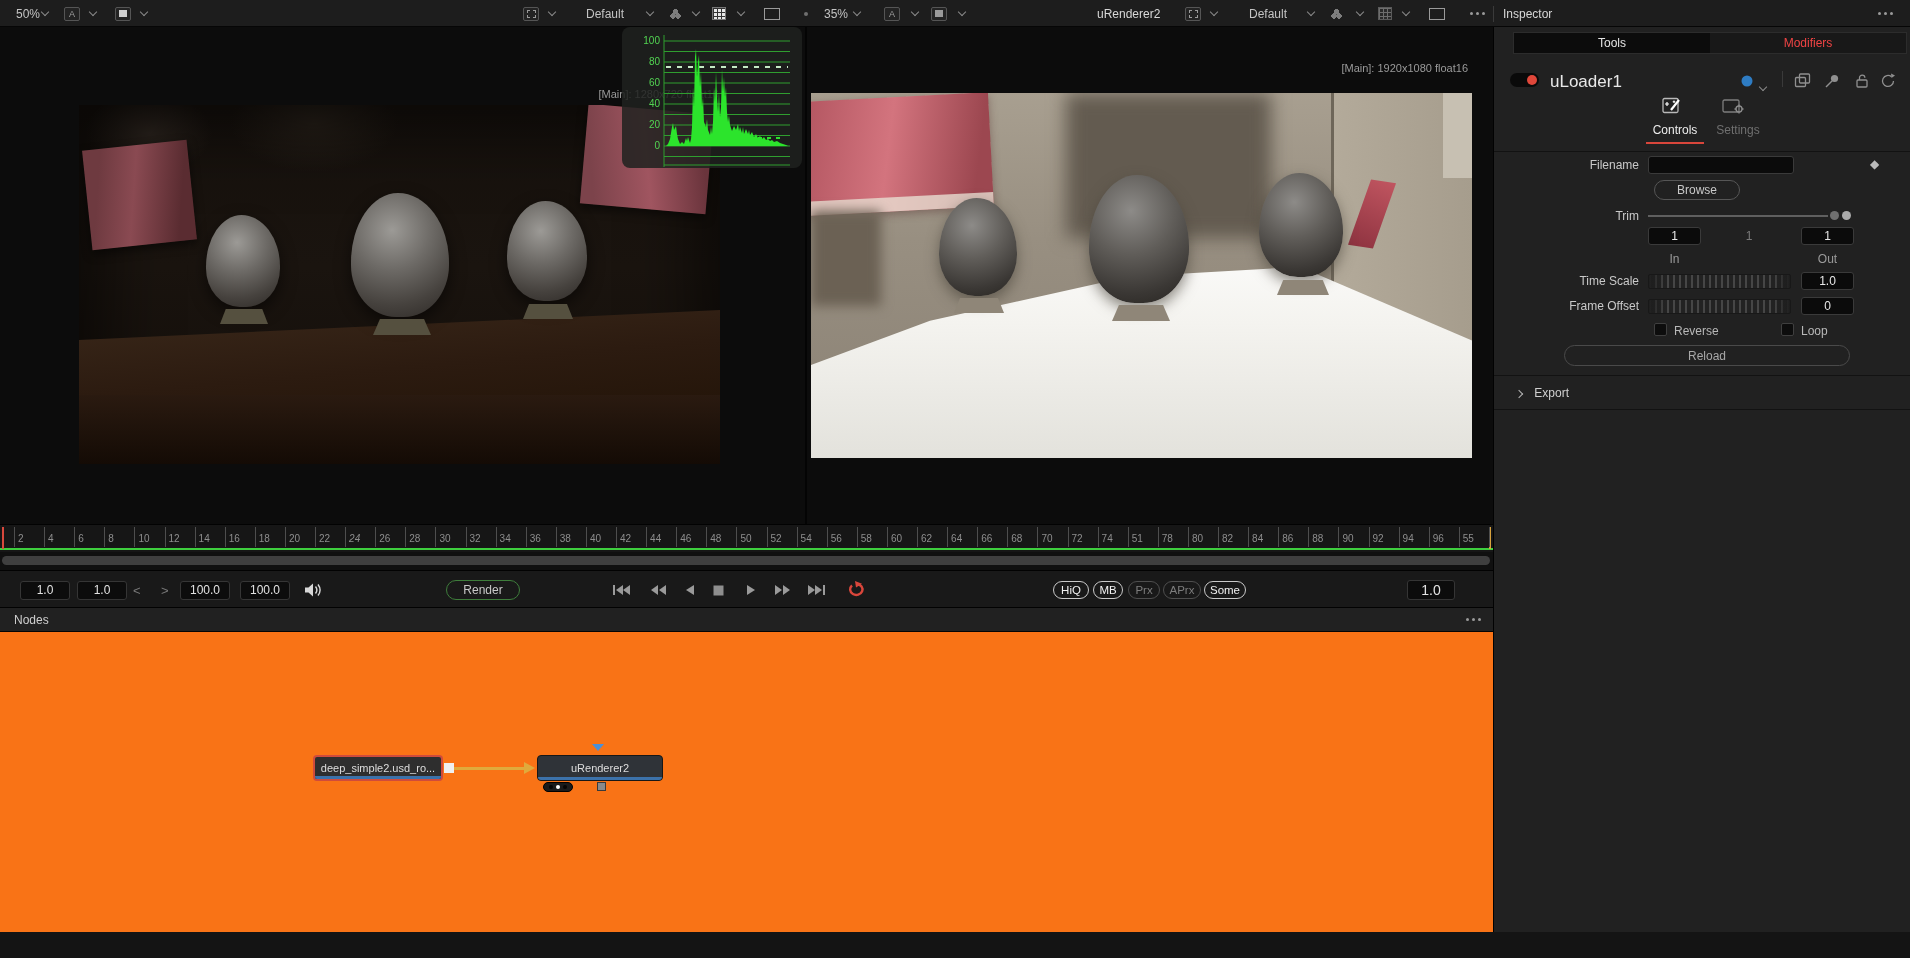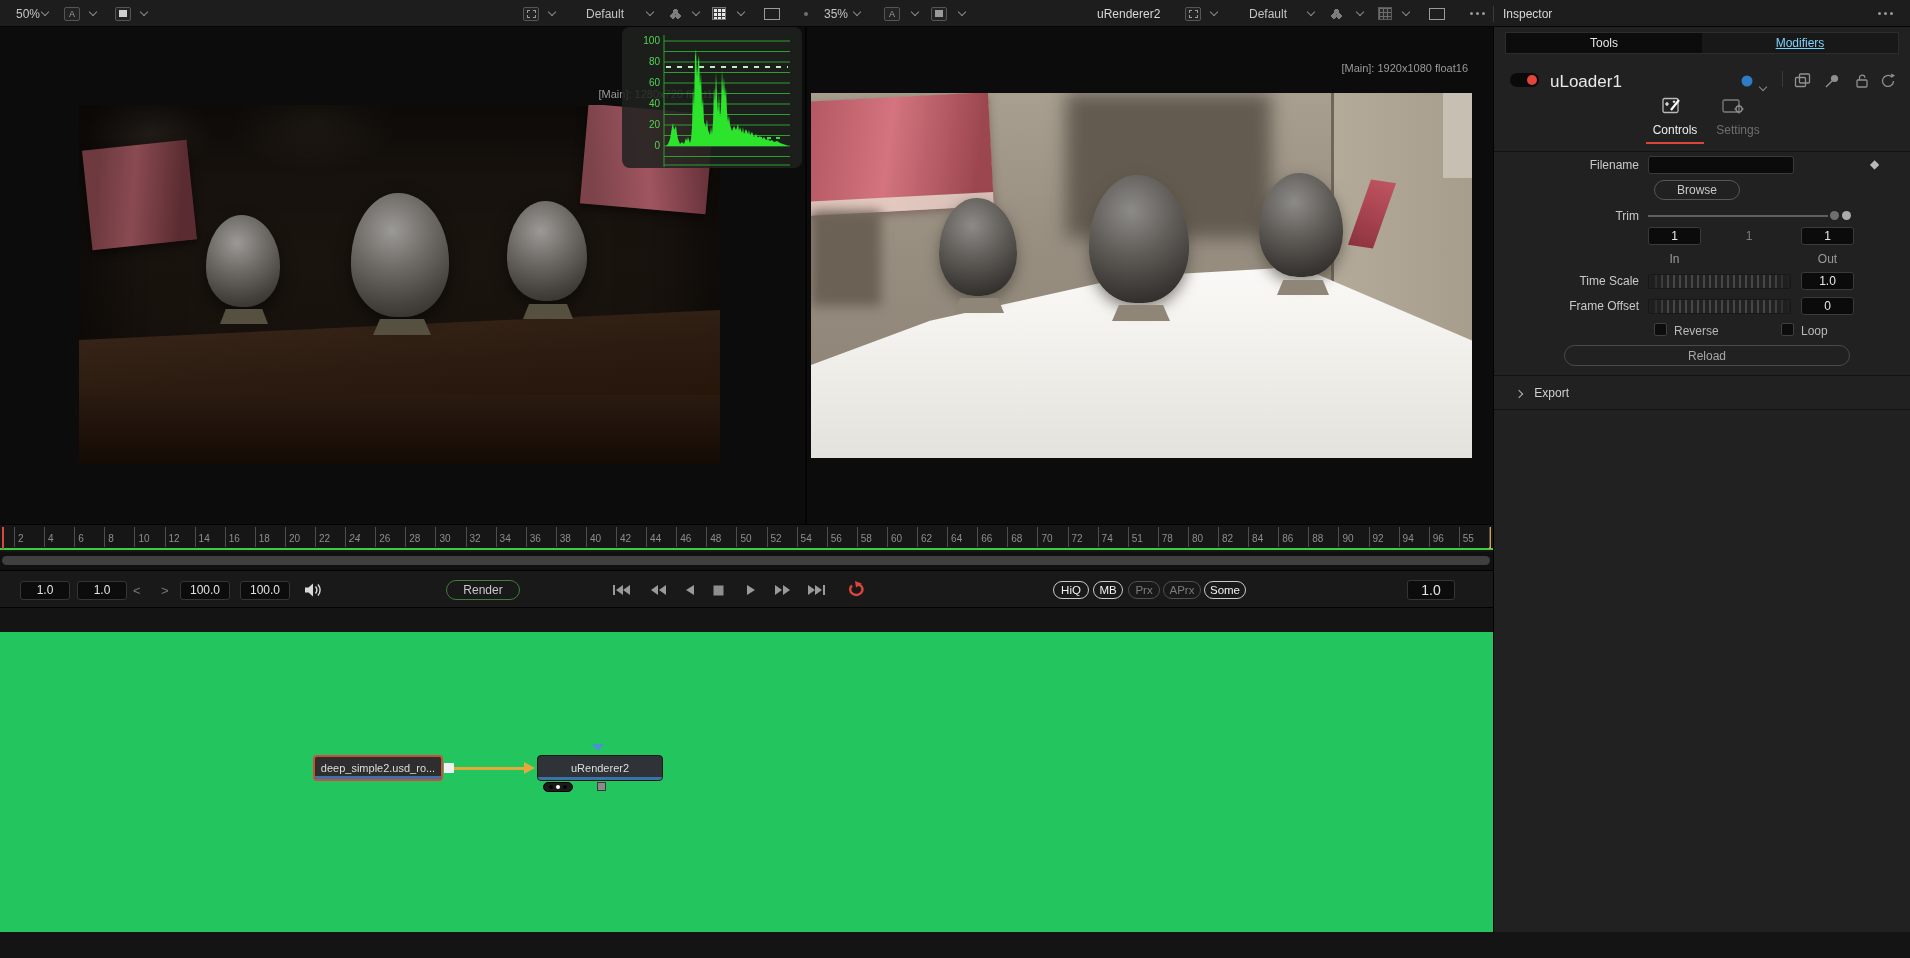--- a/index.html
+++ b/index.html
@@ -110,44 +110,44 @@
                 display:flex; align-items:center; justify-content:center; background:transparent; }
   .qpill { border-radius:9px; display:flex; align-items:center; justify-content:center; font-size:11.5px; height:18px; }
   .qpill.on { border:1px solid #c9c9c9; color:#f0f0f0; }
   .qpill.off { border:1px solid #4e4e4e; color:#7d7d7d; }
   .ticon { display:flex; align-items:center; justify-content:center; }
 
   
   .nodes-header { position:absolute; left:0; top:608px; width:1493px; height:24px; background:#212121;
                   border-bottom:1px solid #040404; display:flex; align-items:center; }
   .nodes-header .t { margin-left:14px; color:#cfcfcf; }
-  .node-editor { position:absolute; left:0; top:632px; width:1493px; height:300px; background:#22c55e; }
+  .node-editor { position:absolute; left:0; top:632px; width:1493px; height:300px; background:#f97316; }
   .fnode { position:absolute; height:26px; border-radius:4px; background:#2e2e2e; border:1px solid #171717;
            color:#dddddd; font-size:11px; display:flex; align-items:center; justify-content:center; overflow:hidden; }
   .fnode .bstrip { position:absolute; left:0; bottom:0; width:100%; height:3px; background:#3c72aa; }
   .fnode.selected { border:2px solid #cf4b3c; }
   .conn-line { position:absolute; height:3px; background:#e0aa3c; }
   .conn-arrow { position:absolute; width:0; height:0; border-top:6px solid transparent; border-bottom:6px solid transparent;
                 border-left:11px solid #e0aa3c; }
   .outport { position:absolute; width:10px; height:10px; background:#f0f0f0; }
   .intri { position:absolute; width:0; height:0; border-left:6px solid transparent; border-right:6px solid transparent;
            border-top:7px solid #4a90d9; }
   .npill { position:absolute; width:30px; height:10px; background:#1b1b1b; border:1px solid #000; border-radius:5px;
            display:flex; align-items:center; justify-content:center; gap:3px; }
   .npill i { width:4px; height:4px; border-radius:50%; }
   .nsq { position:absolute; width:9px; height:9px; background:#8a8a8a; border:1px solid #3a3a3a; }
 
   
   .inspector { position:absolute; left:1493px; top:27px; width:417px; height:905px; background:#212121;
                border-left:1px solid #020202; }
-  .itabsbar { position:absolute; left:11px; top:5px; width:394px; height:22px; display:flex;
+  .itabsbar { position:absolute; left:19px; top:5px; width:394px; height:22px; display:flex;
               border:1px solid #2c2c2c; background:#181818; }
   .itab { flex:1; display:flex; align-items:center; justify-content:center; font-size:12px; }
   .itab.active { background:#0c0c0c; color:#e4e4e4; }
-  .itab.inactive { color:#7dd3fc;text-decoration:underline; }
+  .itab.inactive { color:#ef4444; }
   .toggle { position:absolute; left:16px; top:46px; width:29px; height:14px; background:#0a0a0a; border-radius:7px; }
   .toggle .dot { position:absolute; right:2px; top:2px; width:10px; height:10px; border-radius:50%; background:#e0473a; }
   .nodehead-label { position:absolute; left:56px; top:45px; font-size:17px; color:#e8e8e8; }
   .hicon { position:absolute; top:46px; }
   .subtab-label { position:absolute; top:96px; text-align:center; font-size:12px; }
   .subtab-label.on { color:#ececec; }
   .subtab-label.off { color:#6f6f6f; }
   .subtab-underline { position:absolute; left:152px; top:115px; width:58px; height:2px; background:#d9463b; }
   .ihr { position:absolute; left:0; width:417px; height:1px; background:#121212; }
   .ilabel { position:absolute; left:0; width:145px; text-align:right; color:#c9c9c9; font-size:12px; }
@@ -586,20 +586,28 @@
         <span class="qpill off" style="width:38px">APrx</span>
       </div>
     <div class="tr" style="left:1204px">
         <span class="qpill on" style="width:42px">Some</span>
       </div>
     <div class="tr" style="left:1407px">
         <span class="valbox" style="width:48px;height:20px;font-size:14px">1.0</span>
       </div>
   </div>
 
+  <div class="nodes-header">
+    <span class="t">Nodes</span>
+    <span class="dots3" style="position:absolute;left:1466px">
+        <i></i>
+        <i></i>
+        <i></i>
+      </span>
+  </div>
 
   <div class="node-editor">
     <div class="fnode selected" style="left:313px;top:123px;width:130px">
       <span>deep_simple2.usd_ro...</span>
       <div class="bstrip"></div>
     </div>
     <div class="outport" style="left:444px;top:131px"></div>
     <div class="conn-line" style="left:454px;top:135px;width:70px"></div>
     <div class="conn-arrow" style="left:524px;top:130px"></div>
     <div class="intri" style="left:592px;top:112px"></div>

